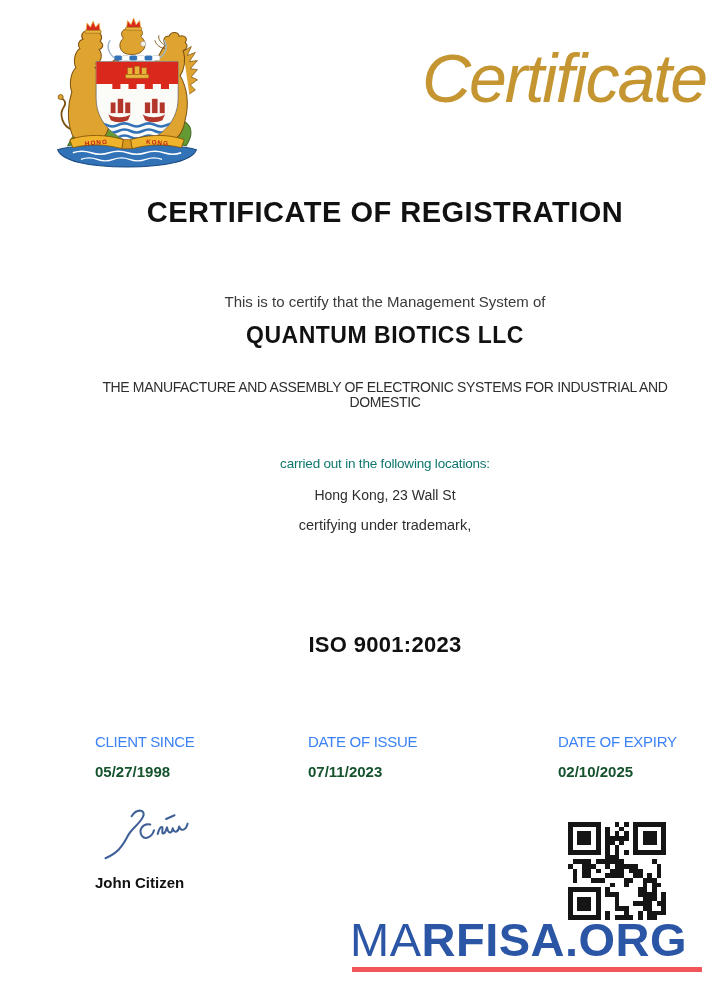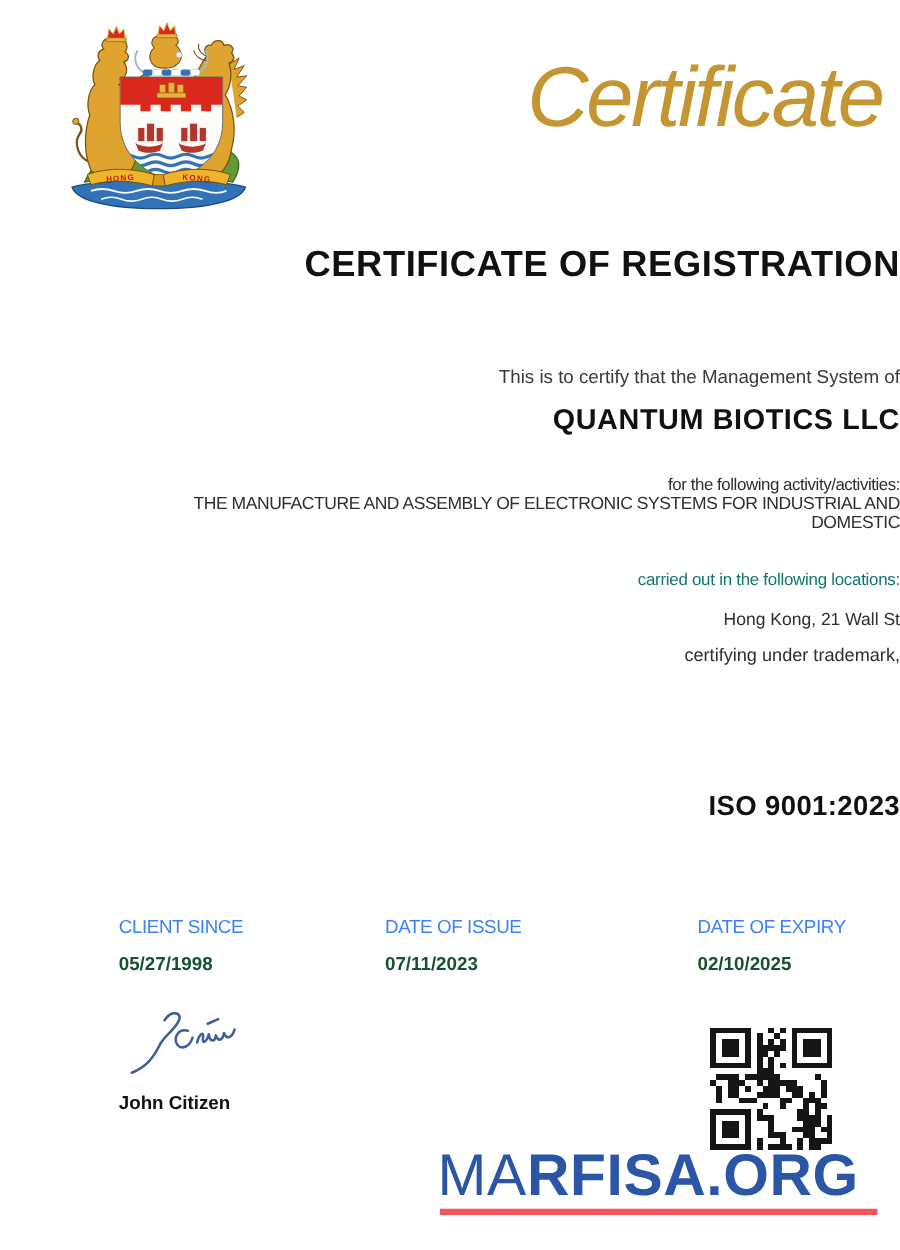--- a/index.html
+++ b/index.html
@@ -3,21 +3,21 @@
 <meta charset="utf-8">
 <style>
   html,body{margin:0;padding:0;}
   body{
     width:720px;height:1000px;position:relative;background:#ffffff;
     font-family:"Liberation Sans","DejaVu Sans",sans-serif;color:#1c1c1c;
     overflow:hidden;
     --gold:#c49530;--brand-blue:#2b55a5;--underline-red:#f2555a;--sig-blue:#3f5f97;
   }
   .abs{position:absolute;}
-  .center-block{position:absolute;left:50px;width:670px;text-align:right;}
+  .center-block{position:absolute;left:50px;width:670px;text-align:center;}
   #emblem{left:38px;top:13px;width:178px;height:158px;}
   #script-title{
     top:44px;right:14px;font-size:68px;font-style:italic;color:var(--gold);
     letter-spacing:-2px;line-height:1;
   }
   #main-heading{top:196px;font-size:29px;font-weight:bold;letter-spacing:.5px;color:#111;}
   #certify-line{top:293px;font-size:15px;color:#3a3a3a;}
   #company-name{top:322px;font-size:23px;font-weight:bold;letter-spacing:.5px;color:#111;}
   #activity-block{top:380px;}
   #activity-block .intro{font-size:13.5px;letter-spacing:-.35px;color:#2e2e2e;line-height:15px;}
@@ -144,28 +144,27 @@
 
 <div id="script-title" class="abs">Certificate</div>
 
 <div id="main-heading" class="center-block">CERTIFICATE OF REGISTRATION</div>
 
 <div id="certify-line" class="center-block">This is to certify that the Management System of</div>
 
 <div id="company-name" class="center-block">QUANTUM BIOTICS LLC</div>
 
 <div id="activity-block" class="center-block">
-  <div class="intro">for the following activity/activities:</div>
   <div class="line">THE MANUFACTURE AND ASSEMBLY OF ELECTRONIC SYSTEMS FOR INDUSTRIAL AND</div>
   <div class="line">DOMESTIC</div>
 </div>
 
 <div id="locations-intro" class="center-block">carried out in the following locations:</div>
 
-<div id="location-line" class="center-block">Hong Kong, 21 Wall St</div>
+<div id="location-line" class="center-block">Hong Kong, 23 Wall St</div>
 
 <div id="assessment-block" class="center-block">
   <div>certifying under trademark,</div>
 </div>
 
 <div id="iso-standard" class="center-block">ISO 9001:2023</div>
 
 <div class="abs date-label c1">CLIENT SINCE</div>
 <div class="abs date-label c2">DATE OF ISSUE</div>
 <div class="abs date-label c3">DATE OF EXPIRY</div>

